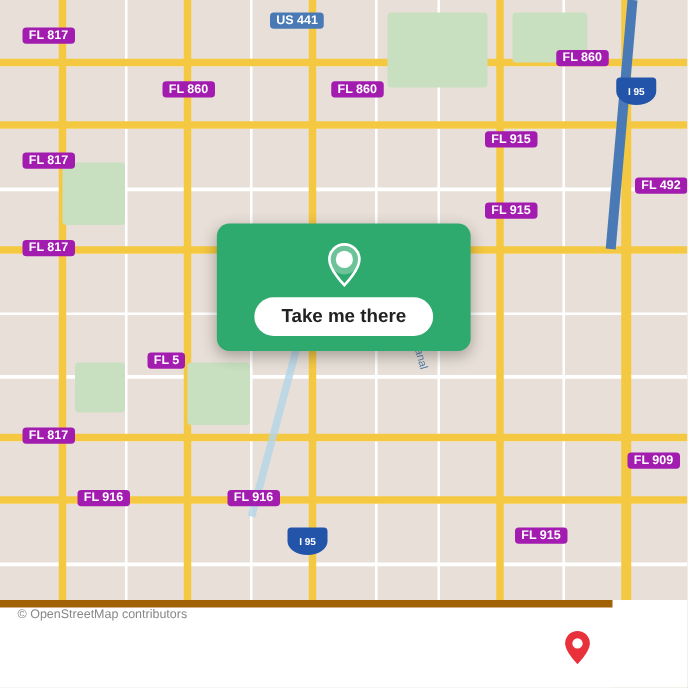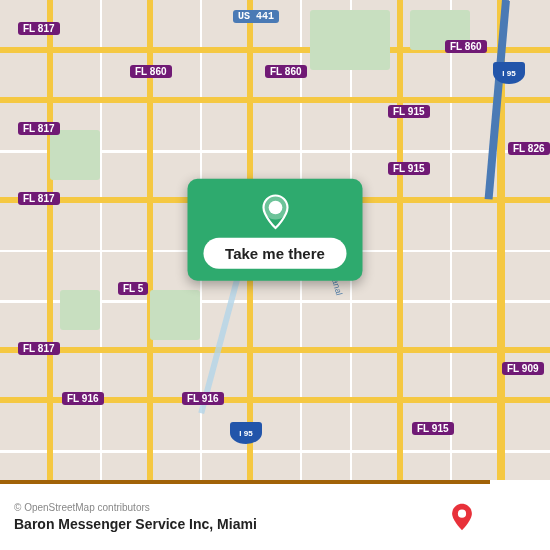--- a/index.html
+++ b/index.html
@@ -48,36 +48,36 @@
     }
 
     
     .route-badge {
       position: absolute;
       border-radius: 3px;
       padding: 1px 5px;
       font-size: 10px;
       font-weight: bold;
       color: #fff;
-      background: #701a75;
+      background: #a21caf;
       white-space: nowrap;
     }
     .route-badge-blue {
       background: #4a7ab5;
     }
 
     
     #popup-card {
       position: absolute;
       left: 50%;
       top: 50%;
       transform: translate(-50%, -60%);
       background: #2eaa6e;
       border-radius: 10px;
-      width: 175px;
+      width: 203px;
       padding: 15px 10px 12px;
       display: flex;
       flex-direction: column;
       align-items: center;
       box-shadow: 0 4px 12px rgba(0,0,0,0.3);
     }
 
     #popup-card .pin-icon {
       width: 36px;
       height: 36px;
@@ -94,24 +94,23 @@
       cursor: pointer;
       white-space: nowrap;
     }
 
     
     #bottom-bar {
       width: 490px;
       height: 70px;
       background: #ffffff;
       display: flex;
-      align-items: center;
       justify-content: space-between;
       padding: 0 14px;
-      border-top: 4px solid #a16207;
+      border-top: 6px solid #a16207;
     }
 
     #bottom-bar .left-section {
       display: flex;
       flex-direction: column;
     }
 
     #bottom-bar .copyright {
       font-size: 10px;
       color: #888;
@@ -204,30 +203,30 @@
 
   <div class="green-area" style="top:10px; left:310px; width:80px; height:60px;"></div>
   <div class="green-area" style="top:10px; left:410px; width:60px; height:40px;"></div>
   <div class="green-area" style="top:130px; left:50px; width:50px; height:50px;"></div>
   <div class="green-area" style="top:290px; left:60px; width:40px; height:40px;"></div>
   <div class="green-area" style="top:290px; left:150px; width:50px; height:50px;"></div>
 
   <div class="canal" style="top:220px; left:250px; width:6px; height:200px; transform: rotate(15deg); transform-origin: top center; opacity:0.8;"></div>
 
   <div class="route-badge" style="left:18px; top:22px;">FL 817</div>
-  <div class="route-badge route-badge-blue" style="left:233px; top:10px;font-family:Liberation Mono, monospace;">US 441</div>
+  <div class="route-badge route-badge-blue" style="left:216px; top:10px;">US 441</div>
   <div class="route-badge" style="left:130px; top:65px;">FL 860</div>
   <div class="route-badge" style="left:265px; top:65px;">FL 860</div>
   <div class="route-badge" style="left:445px; top:40px;">FL 860</div>
 
   <div class="shield" style="right:25px; top:62px;">I 95</div>
 
   <div class="route-badge" style="left:18px; top:122px;">FL 817</div>
   <div class="route-badge" style="left:388px; top:105px;">FL 915</div>
-  <div class="route-badge" style="left:508px; top:142px;">FL 826</div>
+  <div class="route-badge" style="left:508px; top:142px;">FL 492</div>
   <div class="route-badge" style="left:388px; top:162px;">FL 915</div>
 
   <div class="route-badge" style="left:18px; top:192px;">FL 817</div>
   <div class="route-badge" style="left:118px; top:282px;">FL 5</div>
   <div class="route-badge" style="left:18px; top:342px;">FL 817</div>
 
   <div class="route-badge" style="left:62px; top:392px;">FL 916</div>
   <div class="route-badge" style="left:182px; top:392px;">FL 916</div>
   <div class="route-badge" style="left:502px; top:362px;">FL 909</div>
   <div class="route-badge" style="left:412px; top:422px;">FL 915</div>
@@ -244,21 +243,20 @@
       <path d="M18 2C10.268 2 4 8.268 4 16c0 10 14 24 14 24s14-14 14-24c0-7.732-6.268-14-14-14z" stroke="white" stroke-width="2.5" fill="none"></path>
     </svg>
     <div class="take-me-there">Take me there</div>
   </div>
 
 </div>
 
 <div id="bottom-bar">
   <div class="left-section">
     <span class="copyright">© OpenStreetMap contributors</span>
-    <span class="location-name">Baron Messenger Service Inc, Miami</span>
   </div>
   <div class="moovit-logo">
 
     <svg class="moovit-pin" viewBox="0 0 28 34" xmlns="http://www.w3.org/2000/svg">
       <path d="M14 1C7.373 1 2 6.373 2 13c0 8 12 20 12 20s12-12 12-20c0-6.627-5.373-12-12-12z" fill="#e8313a"></path>
       <circle cx="14" cy="13" r="5" fill="white"></circle>
     </svg>
   </div>
 </div>
 

